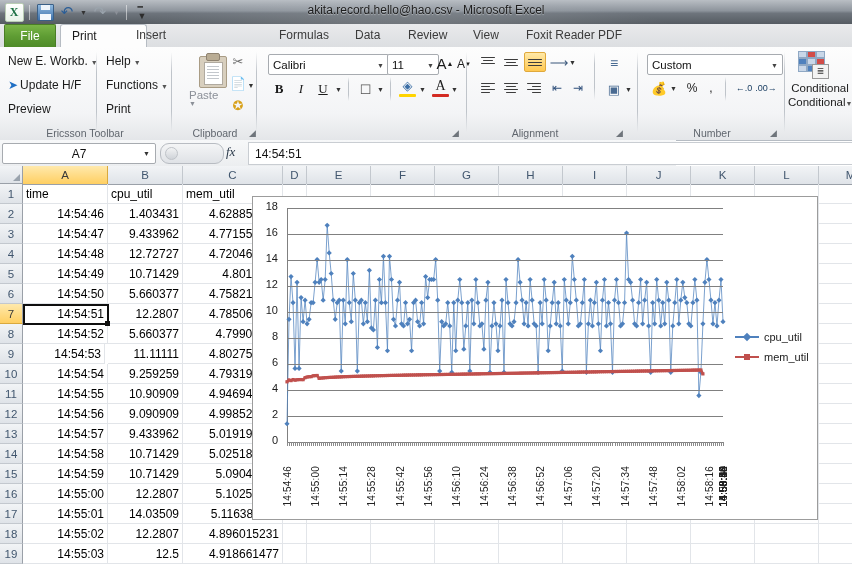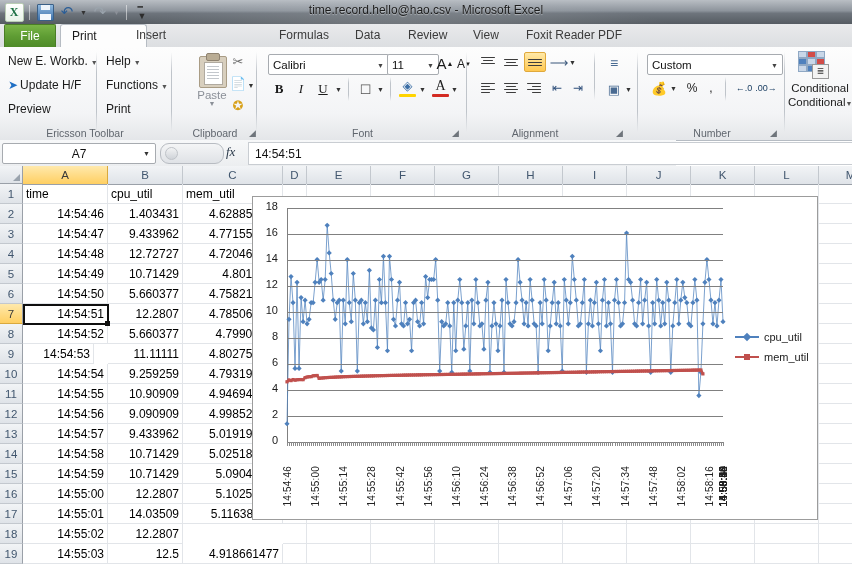--- a/index.html
+++ b/index.html
@@ -54,21 +54,21 @@
     font-size:10.5px;color:#60666e;}
   .group-sep{position:absolute;top:5px;width:1px;height:80px;
     background:linear-gradient(180deg,rgba(180,186,193,0),#bfc4ca 25%,#bfc4ca 75%,rgba(180,186,193,0));}
   .dlg-launcher{position:absolute;bottom:2px;right:3px;width:10px;height:10px;color:#6f757c;font-size:9px;}
 
   .ericsson-item{position:absolute;font-size:12px;color:#1b1b1b;white-space:nowrap;}
   .ericsson-item .cv{font-size:7px;color:#555;margin-left:3px;}
   .blue-arrow{color:#1f6fc4;font-size:12px;margin-right:2px;}
 
   
-  .paste-btn{position:absolute;left:14px;top:4px;width:46px;height:66px;text-align:center;}
+  .paste-btn{position:absolute;left:14px;top:4px;width:46px;height:66px;text-align:left;}
   .clipboard-gfx{width:30px;height:34px;margin:2px auto 0;position:relative;}
   .cb-board{position:absolute;left:2px;top:3px;width:26px;height:30px;background:#d8cfbe;
     border:1px solid #a99c85;border-radius:2px;}
   .cb-clip{position:absolute;left:9px;top:0px;width:12px;height:6px;background:#b9ac94;
     border:1px solid #8f8371;border-radius:2px;}
   .cb-page{position:absolute;left:7px;top:9px;width:17px;height:21px;background:#fff;border:1px solid #b0aaa0;}
   .cb-page i{position:absolute;left:2px;width:12px;height:1px;background:#c3c7cc;}
   .paste-label{font-size:11.5px;color:#8b9098;margin-top:2px;}
   .paste-caret{font-size:7px;color:#8b9098;line-height:6px;}
   .cb-small{position:absolute;width:22px;height:20px;display:flex;align-items:center;justify-content:center;font-size:13px;}
@@ -176,21 +176,21 @@
           <span class="arrow-redo">↷</span>
         </div>
       <div class="qicon" style="width:9px">
           <span class="tiny-caret" style="color:#8b9098">▼</span>
         </div>
       <div class="sep"></div>
       <div class="qicon">
         <span style="font-size:9px;line-height:9px;color:#2c2c2c">━<br>▼</span>
       </div>
     </div>
-    <div class="title-text">time.record.hello@hao.csv  -  Microsoft Excel</div>
+    <div class="title-text">akita.record.hello@hao.csv  -  Microsoft Excel</div>
   </div>
 
   <div class="tabstrip">
     <div class="tab file" style="left:4px;width:50px">File</div>
     <div class="tab active" style="left:60px;width:63px">Print</div>
     <div class="tab" style="left:125px">Insert</div>
     <div class="tab" style="left:268px">Formulas</div>
     <div class="tab" style="left:344px">Data</div>
     <div class="tab" style="left:397px">Review</div>
     <div class="tab" style="left:462px">View</div>
@@ -279,21 +279,20 @@
       <div class="ficon" style="left:138px;top:30px;width:19px;height:17px;font-size:13px;color:#3b6ea5">◈</div>
       <div class="underbar" style="left:139px;top:47px;width:17px;background:#ffd400"></div>
       <div class="ficon" style="left:158px;top:34px;width:9px;height:16px">
           <span class="tiny-caret">▼</span>
         </div>
       <div class="ficon" style="left:172px;top:30px;width:17px;height:17px;font-size:14px;font-family:'Liberation Serif',serif">A</div>
       <div class="underbar" style="left:172px;top:47px;width:17px;background:#d32b23"></div>
       <div class="ficon" style="left:190px;top:34px;width:9px;height:16px">
           <span class="tiny-caret">▼</span>
         </div>
-      <div class="group-label">Font</div>
       <div class="dlg-launcher">◢</div>
     </div>
     <div class="group-sep" style="left:466px;top:5px"></div>
 
     <div class="group" style="left:470px;width:166px">
       <div class="alignbtn" style="left:8px;top:6px">
         <div style="position:relative;width:14px;height:11px">
           <div class="ln" style="top:0;left:0;width:14px"></div>
             <div class="ln" style="top:3px;left:2px;width:10px"></div>
             <div class="ln" style="top:6px;left:0;width:14px"></div>
@@ -469,21 +468,21 @@
     <div class="cell r" style="left:183px;top:118px;width:100px">4.758212675</div>
 
     <div class="cell r" style="left:23px;top:138px;width:85px">14:54:51</div>
     <div class="cell r" style="left:108px;top:138px;width:75px">12.2807</div>
     <div class="cell r" style="left:183px;top:138px;width:100px">4.785065301</div>
 
     <div class="cell r" style="left:23px;top:158px;width:85px">14:54:52</div>
     <div class="cell r" style="left:108px;top:158px;width:75px">5.660377</div>
     <div class="cell r" style="left:183px;top:158px;width:100px">4.79909415</div>
 
-    <div class="cell r" style="left:23px;top:178px;width:71px">14:54:53</div>
+    <div class="cell r" style="left:23px;top:178px;width:82px">14:54:53</div>
     <div class="cell r" style="left:108px;top:178px;width:75px">11.11111</div>
     <div class="cell r" style="left:183px;top:178px;width:100px">4.802754838</div>
 
     <div class="cell r" style="left:23px;top:198px;width:85px">14:54:54</div>
     <div class="cell r" style="left:108px;top:198px;width:75px">9.259259</div>
     <div class="cell r" style="left:183px;top:198px;width:100px">4.793197638</div>
 
     <div class="cell r" style="left:23px;top:218px;width:85px">14:54:55</div>
     <div class="cell r" style="left:108px;top:218px;width:75px">10.90909</div>
     <div class="cell r" style="left:183px;top:218px;width:100px">4.946946546</div>
@@ -507,20 +506,21 @@
     <div class="cell r" style="left:23px;top:318px;width:85px">14:55:00</div>
     <div class="cell r" style="left:108px;top:318px;width:75px">12.2807</div>
     <div class="cell r" style="left:183px;top:318px;width:100px">5.10252201</div>
 
     <div class="cell r" style="left:23px;top:338px;width:85px">14:55:01</div>
     <div class="cell r" style="left:108px;top:338px;width:75px">14.03509</div>
     <div class="cell r" style="left:183px;top:338px;width:100px">5.116384119</div>
 
     <div class="cell r" style="left:23px;top:358px;width:85px">14:55:02</div>
     <div class="cell r" style="left:108px;top:358px;width:75px">12.2807</div>
+    <div class="cell r" style="left:183px;top:358px;width:100px">4.896015231</div>
 
     <div class="cell r" style="left:23px;top:378px;width:85px">14:55:03</div>
     <div class="cell r" style="left:108px;top:378px;width:75px">12.5</div>
     <div class="cell r" style="left:183px;top:378px;width:100px">4.918661477</div>
 
     <div id="empty-cells">
         <div class="cell" style="left: 283px; top: 18px; width: 24px;"></div>
         <div class="cell" style="left: 307px; top: 18px; width: 64px;"></div>
         <div class="cell" style="left: 371px; top: 18px; width: 64px;"></div>
         <div class="cell" style="left: 435px; top: 18px; width: 64px;"></div>

